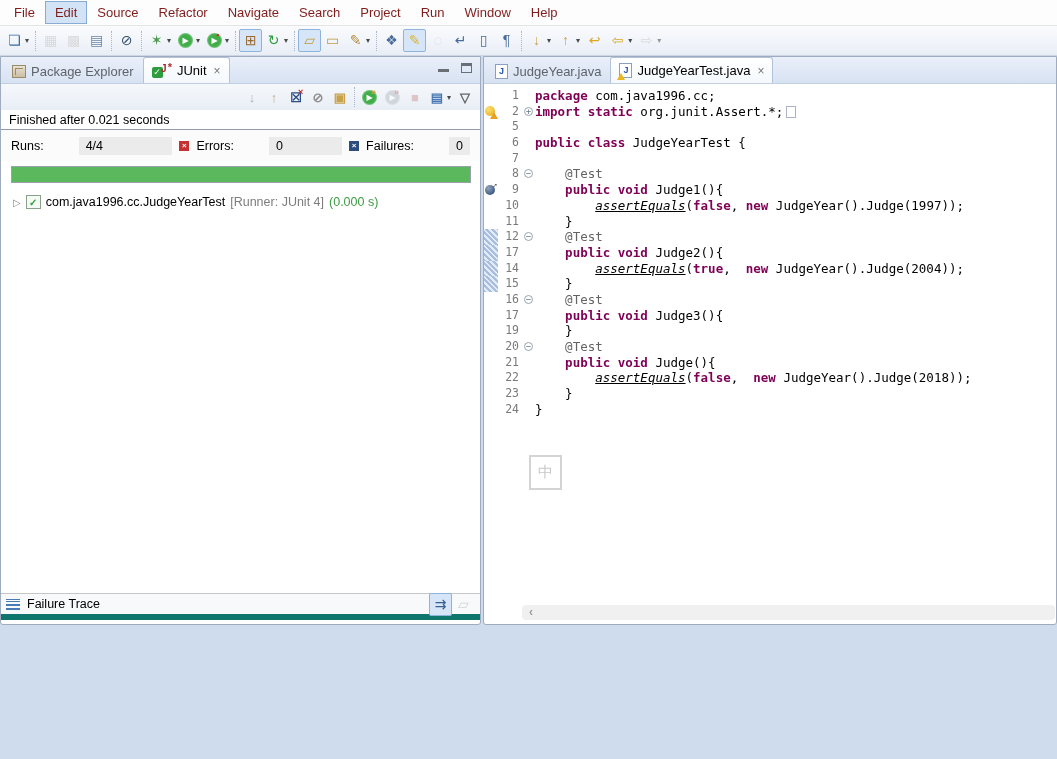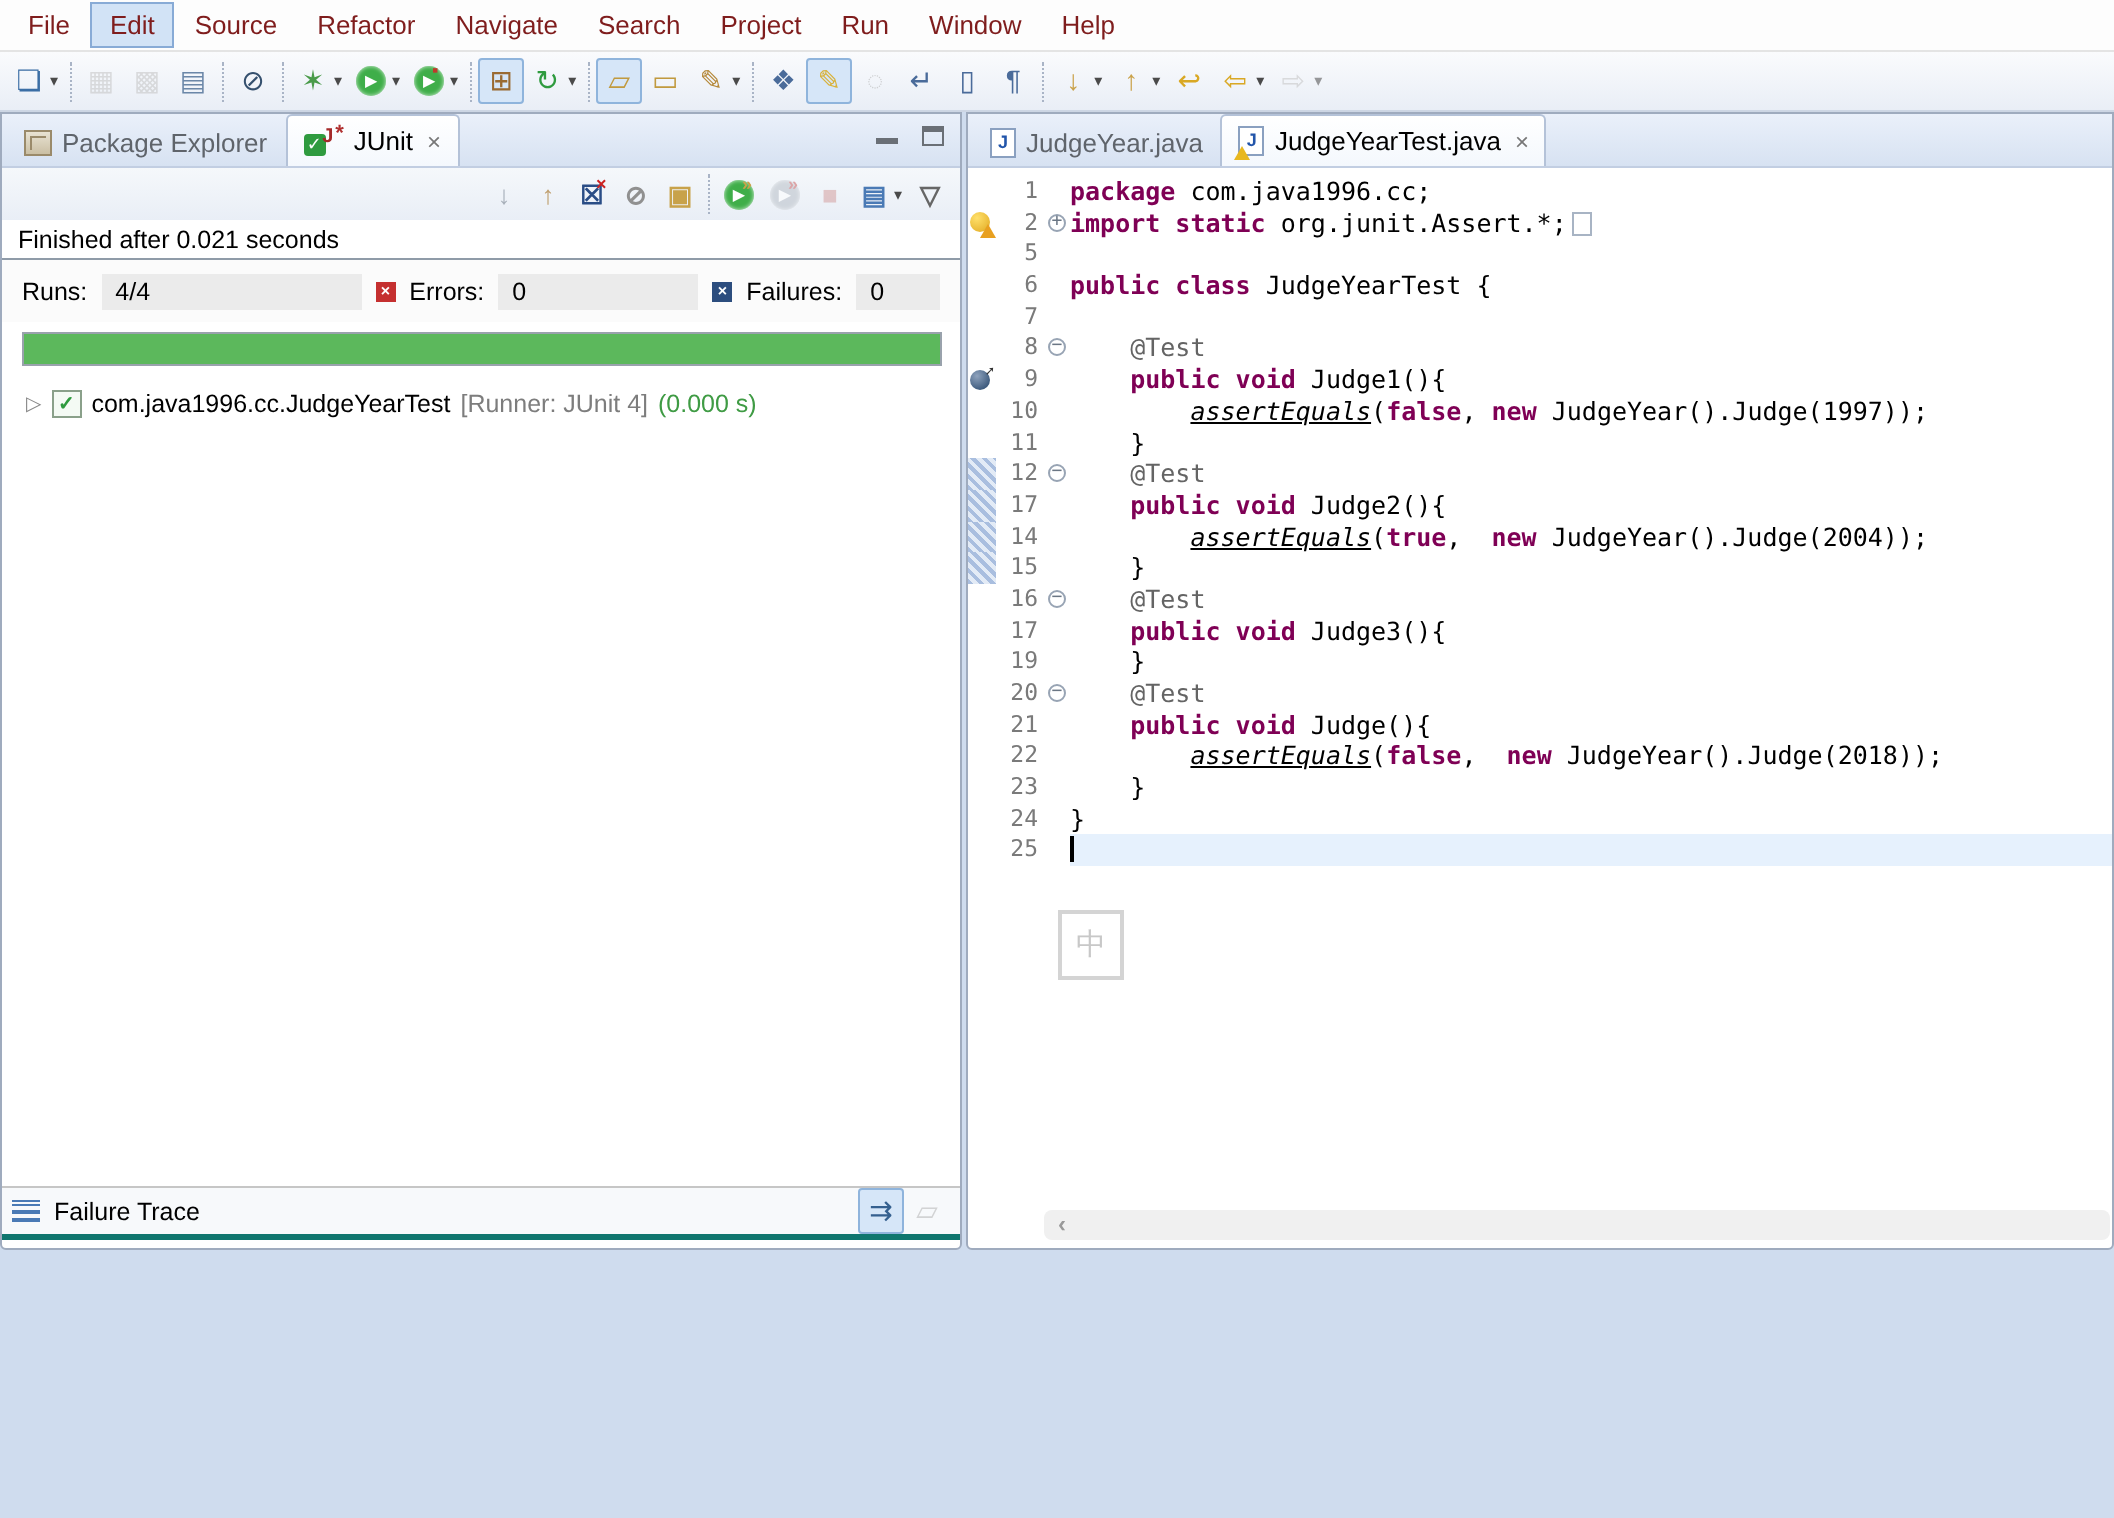--- a/index.html
+++ b/index.html
@@ -65,35 +65,35 @@
 
   
   .lp-vtb { position:absolute; top:27px; left:0; right:0; height:26px;
             background:linear-gradient(#f5f8fb,#e9eef6); display:flex; justify-content:flex-end;
             align-items:center; padding-right:4px; }
   .lp-vtb .glyph { font-size:13px; width:16px; font-weight:bold; }
   .lp-status { position:absolute; top:53px; left:0; right:0; height:20px; line-height:20px;
                padding-left:8px; font-size:12.5px; background:#fff; border-bottom:1px solid #8f9ba8; }
   .lp-counters { position:absolute; top:73px; left:0; right:0; height:31px; background:#fbfbfb;
                  display:flex; align-items:center; font-size:12.5px; padding:0 10px; gap:7px; }
-  .cbox { background:#ebebeb; height:18px; line-height:18px; padding:0 7px; }
+  .cbox { background:#ebebeb; height:18px; line-height:18px; padding:0 7px;margin-left:28px; }
   .cbox.w1 { width:130px; } .cbox.w2 { width:100px; } .cbox.w3 { flex:1; }
   .xbadge { width:10px; height:10px; font-size:8px; color:#fff; text-align:center; line-height:10px;
             font-weight:bold; flex:none; }
   .xbadge.red { background:#c53030; } .xbadge.blue { background:#2c4d7e; }
   .lp-progress { position:absolute; top:109px; left:10px; right:9px; height:17px;
                  border:1px solid #99a2ac; background:#5cb85c; }
   .lp-tree { position:absolute; top:138px; left:12px; right:4px; display:flex; align-items:center;
              gap:5px; font-size:12.5px; white-space:nowrap; }
   .expander { color:#888; font-size:10px; }
   .suite-ic { width:15px; height:14px; border:1px solid #8aa08a; background:#f4faf4; color:#2f9b3f;
               font-weight:bold; font-size:10px; line-height:13px; text-align:center; flex:none; }
   .runner { color:#7d7d7d; } .time { color:#3f9b44; }
   .lp-ft { position:absolute; top:536px; left:0; right:0; height:27px; background:#f7f9fb;
-           border-top:1px solid #c6c6c6; border-bottom:3px solid #0f766e;
+           border-top:1px solid #c6c6c6; border-bottom:6px solid #0f766e;
            display:flex; align-items:center; padding:0 5px; font-size:12.5px; gap:7px; }
   .hamb { width:14px; height:11px; border-top:3px double #4a7ab5; border-bottom:2px solid #4a7ab5; flex:none; position:relative; }
   .hamb::after { content:""; position:absolute; top:2px; left:0; right:0; border-top:2px solid #4a7ab5; }
   .ft-label { flex:1; }
 
   
   .codearea { position:absolute; top:28px; left:0; right:0; bottom:22px; overflow:hidden;
               font-family:"DejaVu Sans Mono",monospace; font-size:12.5px; padding-top:3px; background:#fff; }
   .cl { display:flex; height:15.7px; line-height:15.7px; white-space:pre; }
   .gann { width:14px; flex:none; position:relative; }
@@ -353,19 +353,18 @@
       <div class="cl"><span class="gann diff"></span><span class="gln">14</span><span class="gfold"></span><span class="gcode"><span class="pl">        </span><span class="it">assertEquals</span><span class="pl">(</span><span class="kw">true</span><span class="pl">,  </span><span class="kw">new</span><span class="pl"> JudgeYear().Judge(2004));</span></span></div>
       <div class="cl"><span class="gann diff"></span><span class="gln">15</span><span class="gfold"></span><span class="gcode"><span class="pl">    }</span></span></div>
       <div class="cl"><span class="gann"></span><span class="gln">16</span><span class="gfold"><span class="fc">−</span></span><span class="gcode"><span class="pl">    </span><span class="ann-t">@Test</span></span></div>
       <div class="cl"><span class="gann"></span><span class="gln">17</span><span class="gfold"></span><span class="gcode"><span class="pl">    </span><span class="kw">public void</span><span class="pl"> Judge3(){</span></span></div>
       <div class="cl"><span class="gann"></span><span class="gln">19</span><span class="gfold"></span><span class="gcode"><span class="pl">    }</span></span></div>
       <div class="cl"><span class="gann"></span><span class="gln">20</span><span class="gfold"><span class="fc">−</span></span><span class="gcode"><span class="pl">    </span><span class="ann-t">@Test</span></span></div>
       <div class="cl"><span class="gann"></span><span class="gln">21</span><span class="gfold"></span><span class="gcode"><span class="pl">    </span><span class="kw">public void</span><span class="pl"> Judge(){</span></span></div>
       <div class="cl"><span class="gann"></span><span class="gln">22</span><span class="gfold"></span><span class="gcode"><span class="pl">        </span><span class="it">assertEquals</span><span class="pl">(</span><span class="kw">false</span><span class="pl">,  </span><span class="kw">new</span><span class="pl"> JudgeYear().Judge(2018));</span></span></div>
       <div class="cl"><span class="gann"></span><span class="gln">23</span><span class="gfold"></span><span class="gcode"><span class="pl">    }</span></span></div>
       <div class="cl"><span class="gann"></span><span class="gln">24</span><span class="gfold"></span><span class="gcode"><span class="pl">}</span></span></div>
-      <div class="cl cur"><span class="gann"></span><span class="gln">25</span><span class="gfold"></span><span class="gcode"><span class="caret"></span></span></div>
     </div>
   <div class="ime">中</div>
   <div class="hscroll">
     <span class="harrow">‹</span>
   </div>
 </div>
 
 </body></html>

